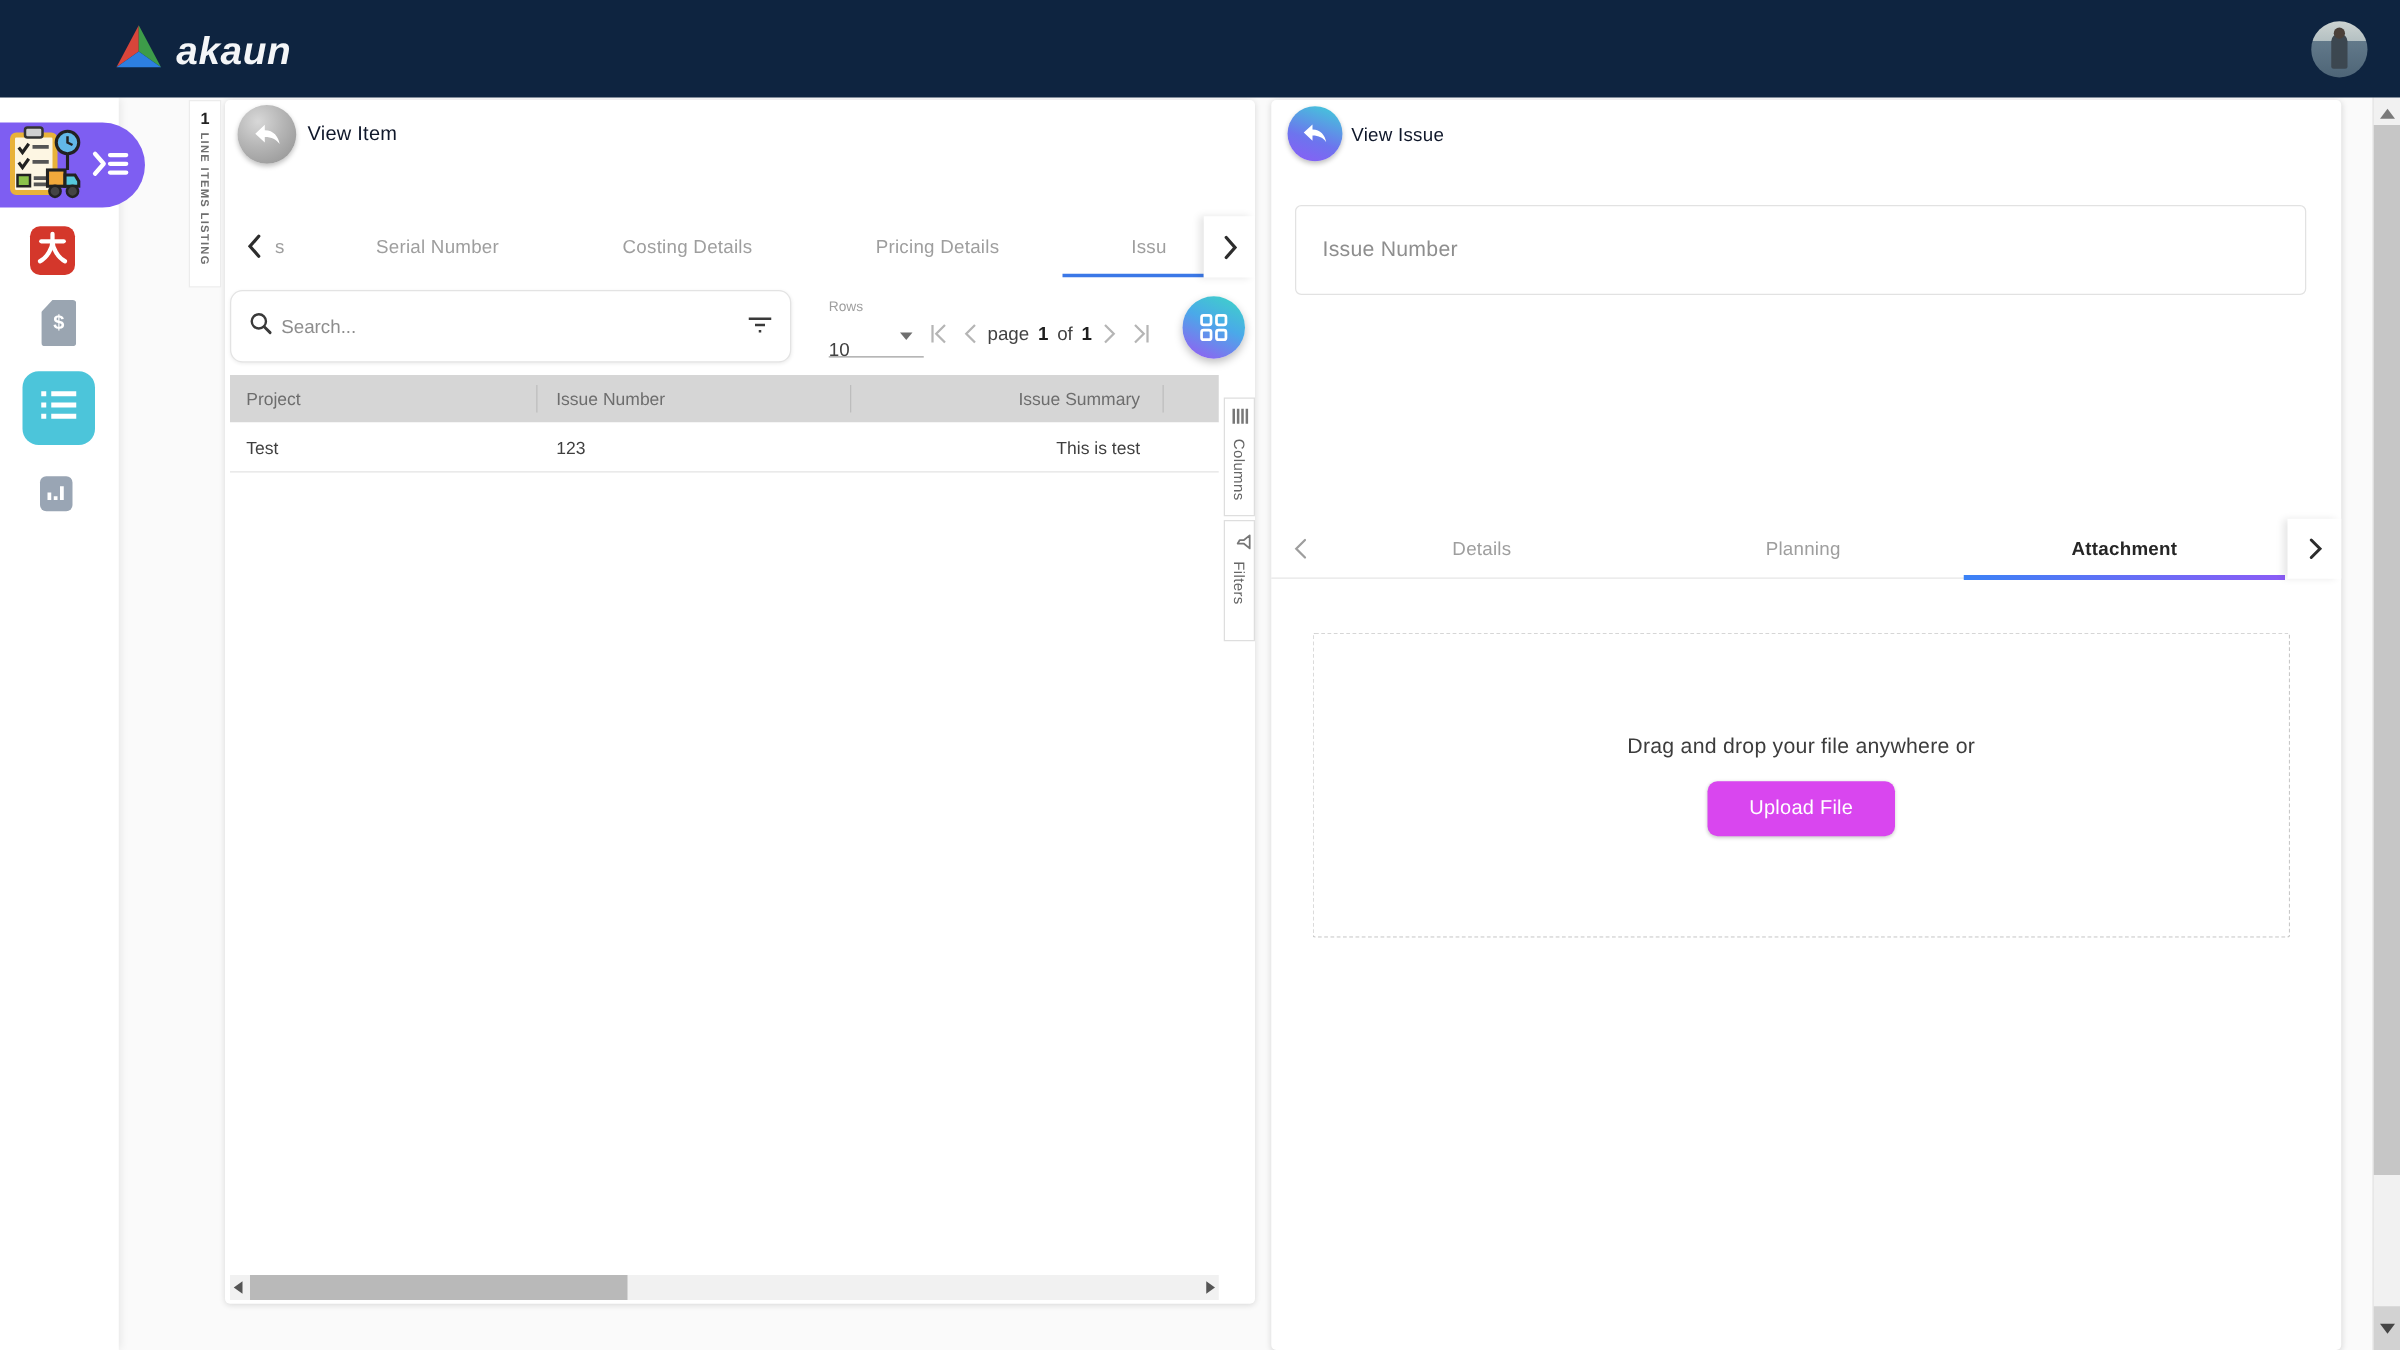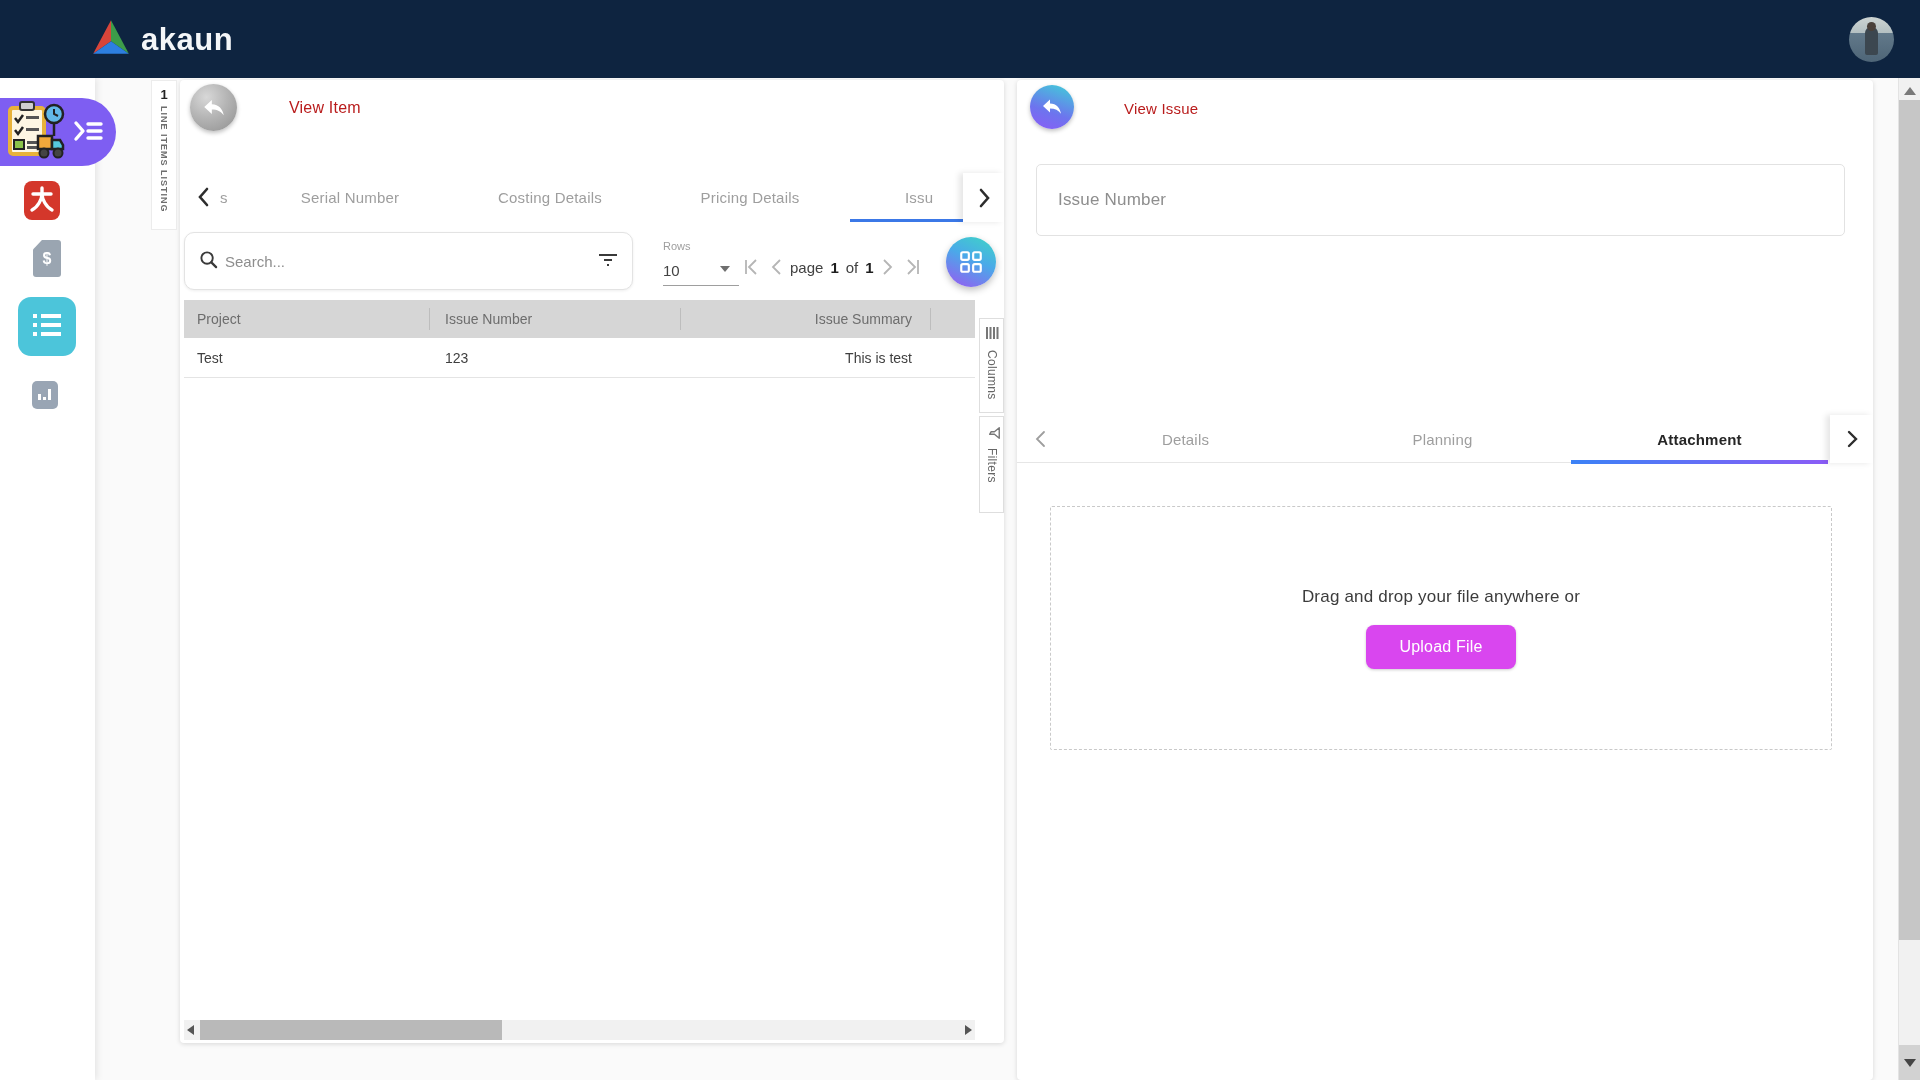--- a/index.html
+++ b/index.html
@@ -1,21 +1,21 @@
 <!DOCTYPE html>
 <html><head>
 <meta charset="utf-8">
 <style>
   * { margin:0; padding:0; box-sizing:border-box; }
   html,body { width:1920px; height:1080px; overflow:hidden; background:#fafafa;
               font-family:"Liberation Sans", sans-serif; }
   #app { position:relative; width:1920px; height:1080px; background:#fafafa; overflow:hidden; }
 
   
-  .navbar { position:absolute; left:0; top:0; width:1920px; height:78px; background:#0e2440; z-index:20; }
+  .navbar { position:absolute; left:0; top:0; width:1920px; height:78px; background:#0e2440; z-index:20;font-style:italic; }
   .brand { position:absolute; left:90px; top:17px; display:flex; align-items:center; gap:9px; }
   .brand-text { color:#f4f6f8; font-size:31px; font-weight:bold; letter-spacing:.5px; }
   .avatar { position:absolute; left:1849px; top:17px; width:45px; height:45px; border-radius:50%;
             background:linear-gradient(180deg,#cdd4d2 0%,#b4c0c2 35%,#62798a 36%,#4e6577 100%); overflow:hidden; }
   .avatar .fig { position:absolute; left:16px; top:10px; width:13px; height:28px; background:#3c4750; border-radius:6px 6px 2px 2px; }
   .avatar .head { position:absolute; left:18px; top:5px; width:9px; height:9px; background:#4a4039; border-radius:50%; }
 
   
   .sidebar { position:absolute; left:0; top:78px; width:95px; height:1002px; background:#fff;
              box-shadow:2px 0 7px rgba(0,0,0,.09); z-index:5; }
@@ -46,21 +46,21 @@
   .card { position:absolute; background:#fff; border-radius:4px; box-shadow:0 1px 5px rgba(0,0,0,.14); }
   .left-card  { left:180px; top:80px; width:824px; height:963px; z-index:3; }
   .right-card { left:1017px; top:80px; width:856px; height:1000px; z-index:3;text-decoration:underline; }
 
   .back-gray { position:absolute; left:10px; top:4px; width:47px; height:47px; border-radius:50%;
                background:radial-gradient(circle at 35% 28%, #d8d8d8 0%, #b5b5b5 45%, #8f8f8f 100%);
                box-shadow:0 2px 4px rgba(0,0,0,.25); display:flex; align-items:center; justify-content:center; }
   .back-grad { position:absolute; left:13px; top:5px; width:44px; height:44px; border-radius:50%;
                background:linear-gradient(200deg,#3fd0d8 0%,#6d74ee 60%,#8b5cf6 100%);
                box-shadow:0 2px 4px rgba(0,0,0,.25); display:flex; align-items:center; justify-content:center; }
-  .panel-title { position:absolute; font-size:16px; color:#b91c1c; letter-spacing:.2px;margin-left:43px; }
+  .panel-title { position:absolute; font-size:16px; color:#0f172a; letter-spacing:.2px; }
   .left-card .panel-title { left:66px; top:19px; }
   .right-card .panel-title { left:64px; top:20px; font-size:15px; }
 
   
   .tabbar { position:absolute; left:0; top:93px; width:824px; height:49px; }
   .tabchev { position:absolute; top:13px; cursor:pointer; }
   .tabchev.l { left:15px; }
   .tabs-clip { position:absolute; left:30px; top:0; width:753px; height:49px; overflow:hidden;
                display:flex; }
   .tab { position:relative; height:49px; display:flex; align-items:center; justify-content:center;
@@ -75,21 +75,21 @@
   
   .toolbar { position:absolute; left:0; top:150px; width:824px; height:64px; }
   .searchbox { position:absolute; left:4px; top:2px; width:449px; height:58px; background:#fff;
                border:1px solid #e3e3e3; border-radius:10px; box-shadow:0 1px 3px rgba(0,0,0,.07);
                display:flex; align-items:center; padding:0 14px; }
   .searchbox input { flex:1; border:none; outline:none; font-size:15px; color:#555; margin-left:7px;
                      font-family:"Liberation Sans",sans-serif; background:transparent; }
   .searchbox input::placeholder { color:#8d8d8d; }
   .rowsblock { position:absolute; left:483px; top:10px; width:76px; height:50px; cursor:pointer; }
   .rowsblock .rlabel { font-size:11px; color:#9e9e9e; }
-  .rowsblock .rval { font-size:15px; color:#424242; margin-top:10px; }
+  .rowsblock .rval { font-size:15px; color:#424242; margin-top:20px; }
   .rowsblock .caret { position:absolute; left:57px; top:26px; width:0; height:0;
                       border-left:5px solid transparent; border-right:5px solid transparent; border-top:6px solid #6f6f6f; }
   .rowsblock .uline { position:absolute; left:0; top:45px; width:76px; height:1px; background:#9e9e9e; }
   .pager { position:absolute; left:562px; top:28px; display:flex; align-items:center; gap:7px; }
   .pager .pword { font-size:15px; color:#424242; }
   .pager .pnum  { font-size:15px; font-weight:bold; color:#1e1e1e; }
   .pgbtn { display:flex; align-items:center; cursor:pointer; }
   .grid-btn { position:absolute; left:766px; top:7px; width:50px; height:50px; border-radius:50%;
               background:linear-gradient(205deg,#3ed6c5 0%,#4aa9e9 45%,#9b57f2 100%);
               box-shadow:0 3px 7px rgba(0,0,0,.25); display:flex; align-items:center; justify-content:center; cursor:pointer; }

